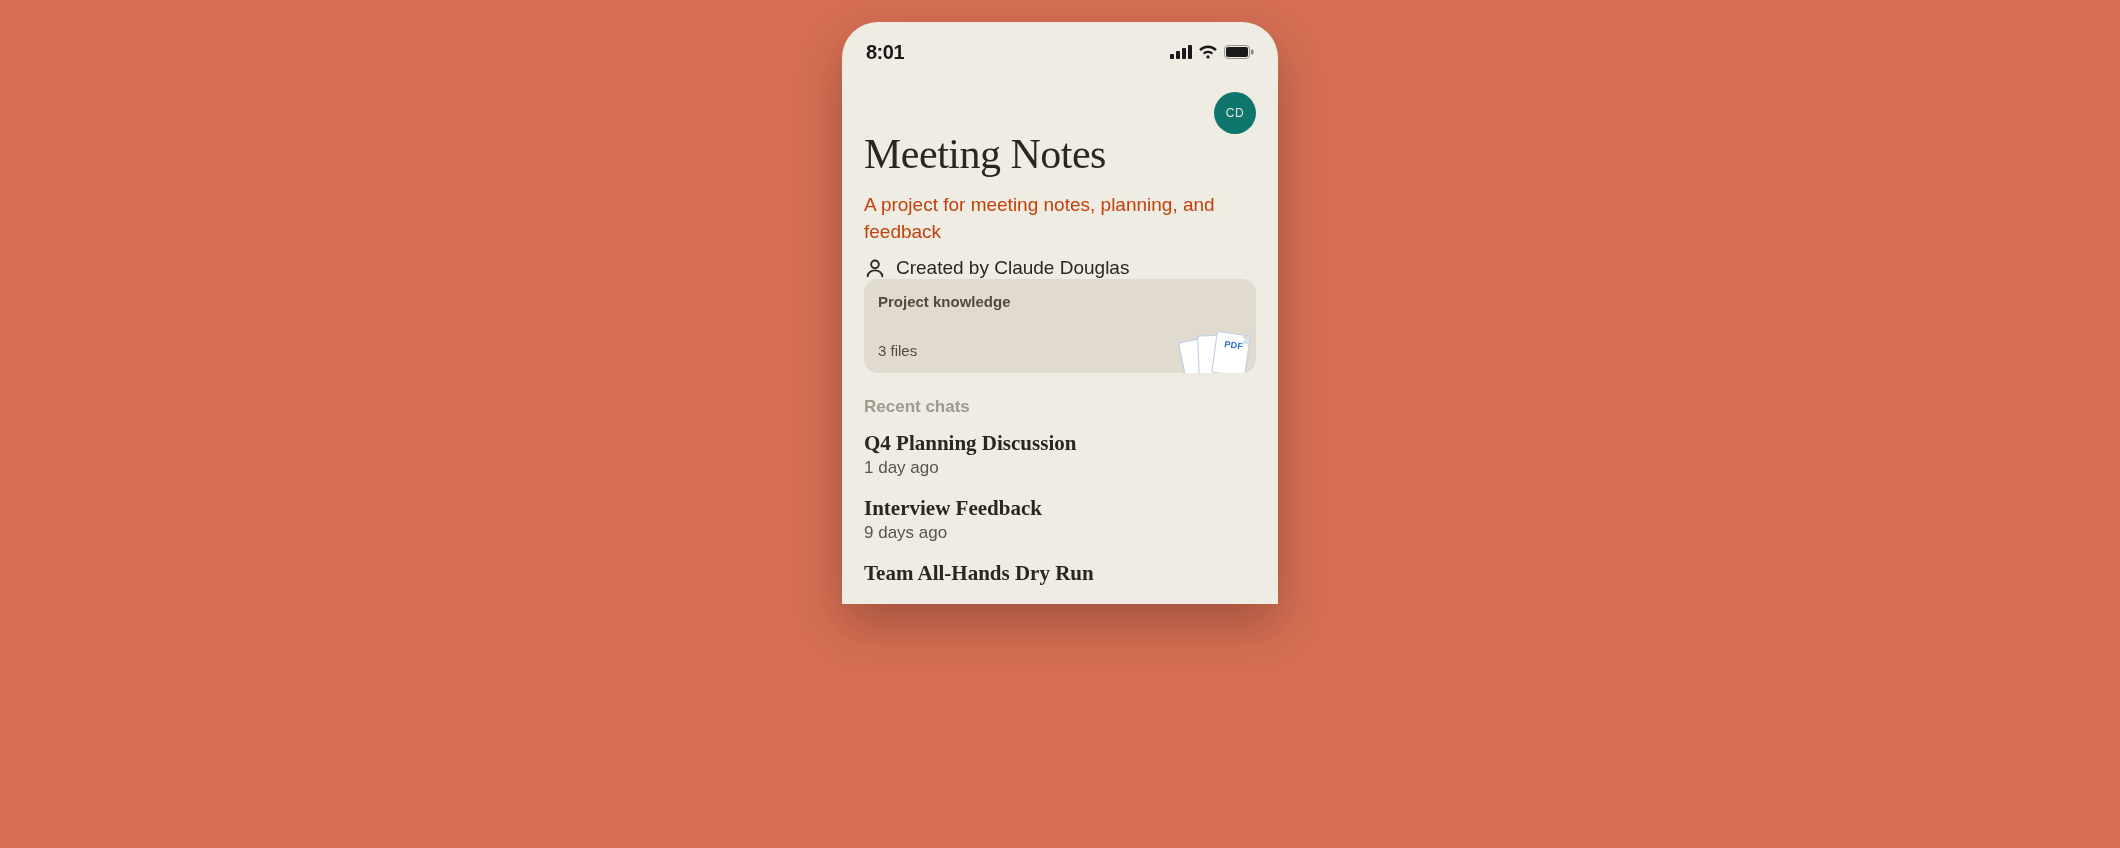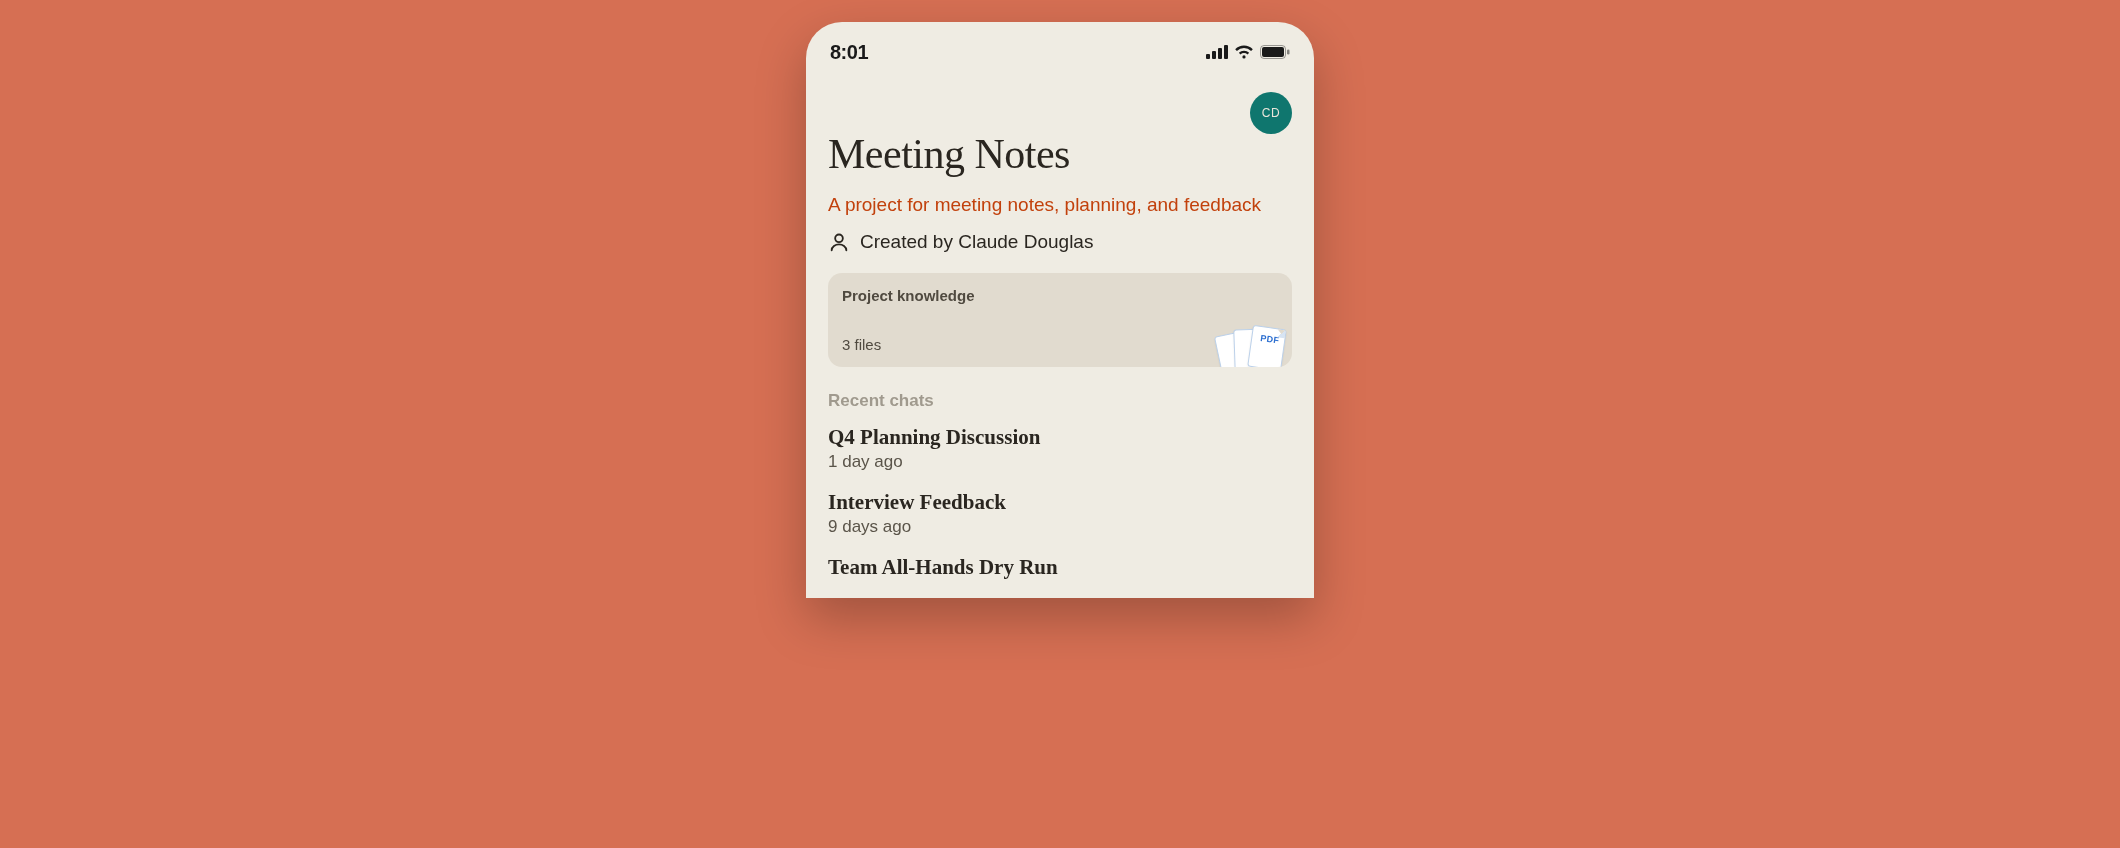--- a/index.html
+++ b/index.html
@@ -8,21 +8,21 @@
     background: #d66f53;
     width: 2120px;
     height: 848px;
     display: flex;
     justify-content: center;
     align-items: flex-start;
     font-family: -apple-system, BlinkMacSystemFont, "Segoe UI", Helvetica, Arial, sans-serif;
     overflow: hidden;
   }
   .phone {
-    width: 508px;
+    width: 436px;
     margin-top: 22px;
     background: #efece3;
     border-radius: 36px 36px 0 0;
     box-shadow: 0 20px 50px rgba(0,0,0,0.25);
     overflow: hidden;
     position: relative;
   }
   .status-bar {
     display: flex;
     justify-content: space-between;
@@ -75,21 +75,20 @@
   .project-desc {
     font-size: 19px;
     line-height: 1.4;
     color: #c2410c;
     margin-bottom: 12px;
   }
   .creator-row {
     display: flex;
     align-items: center;
     gap: 10px;
-    margin-bottom: 20px;
   }
   .creator-row span {
     font-size: 19px;
     color: #2a2620;
   }
   .cards {
     display: flex;
     gap: 6px;
     margin-bottom: 24px;
   }

